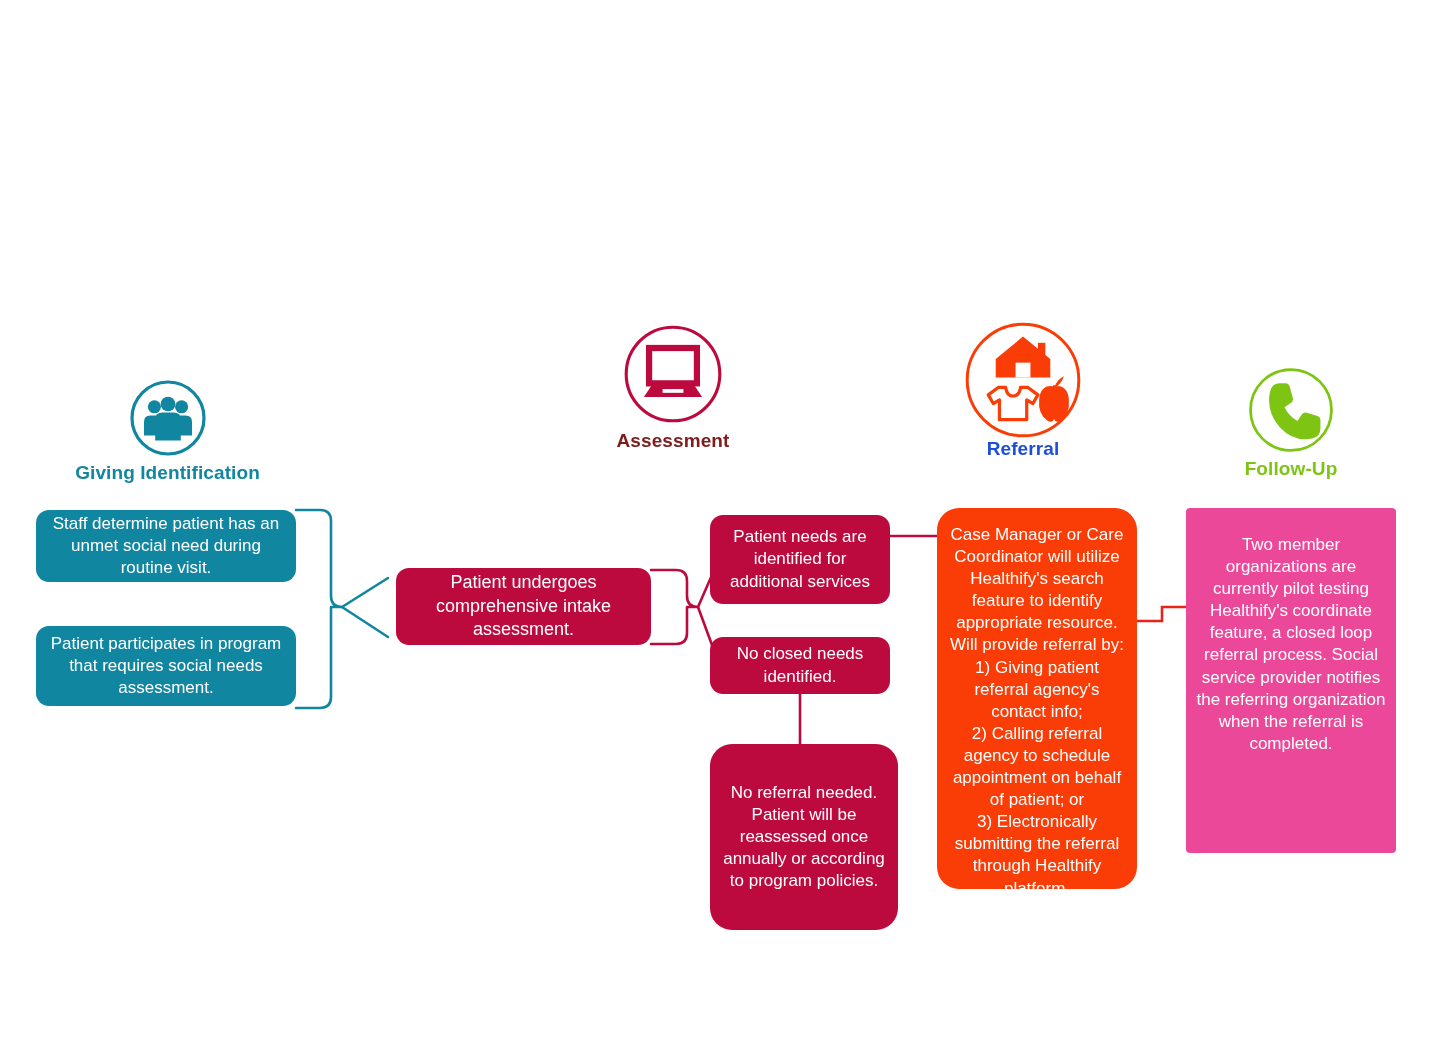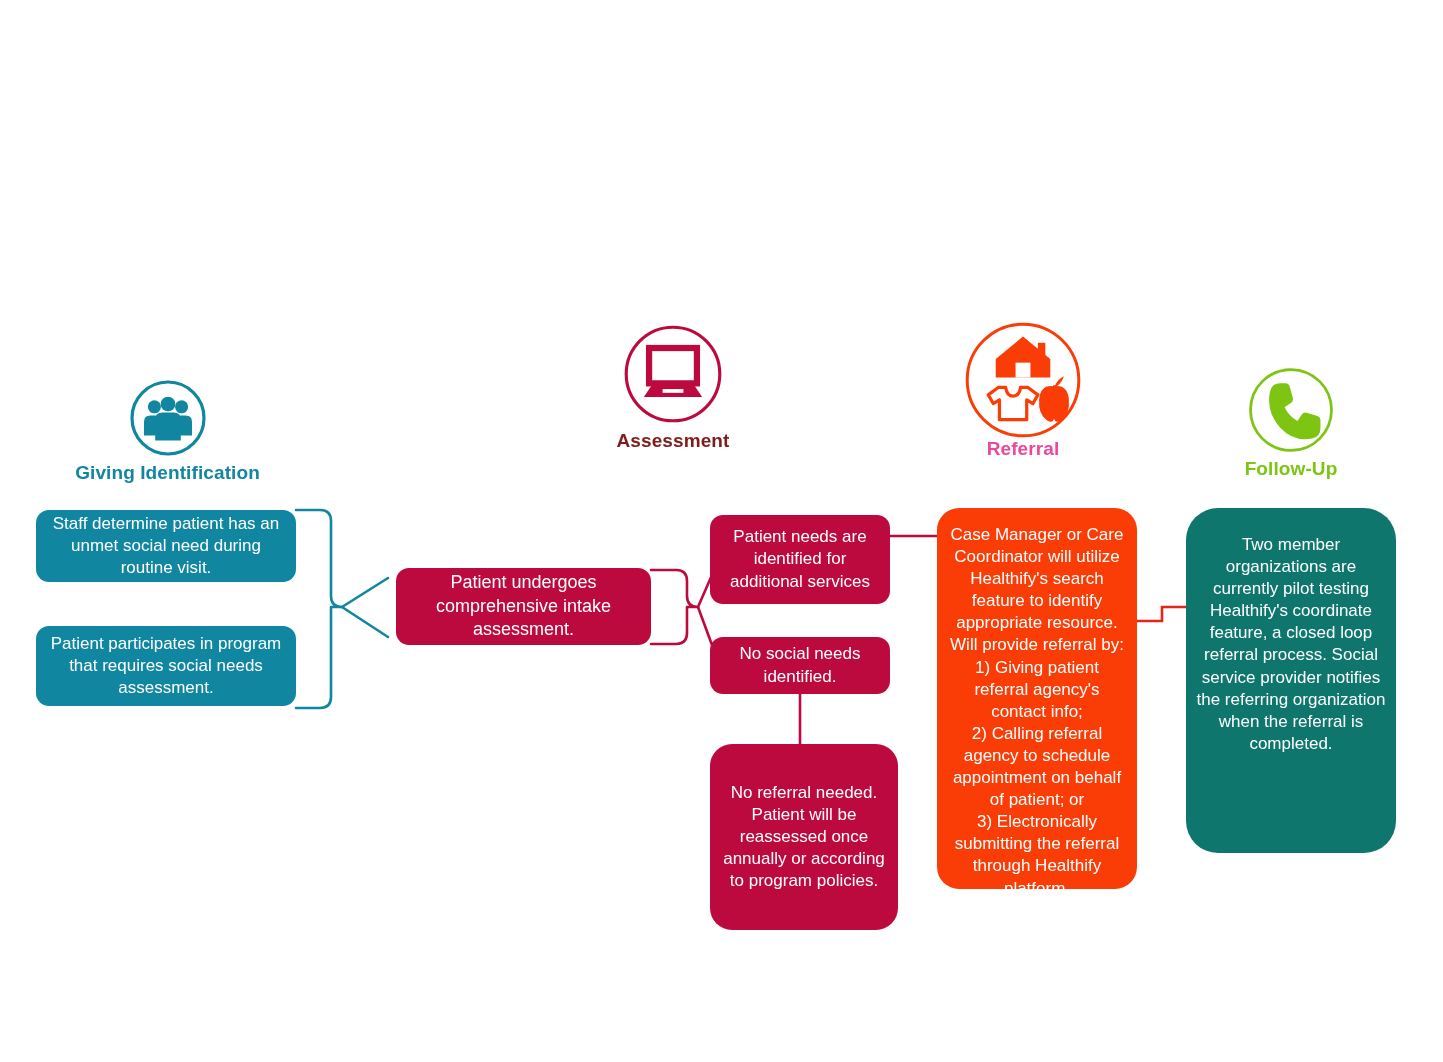--- a/index.html
+++ b/index.html
@@ -53,21 +53,21 @@
     padding:8px 10px;
   }
   .box-text{
     display:block;
     width:100%;
     white-space:pre-line;
   }
   .teal      { background:#1186a0; border-radius:13px; }
   .crimson   { background:#bd0a3e; border-radius:13px; }
   .orange    { background:#fa3c06; border-radius:22px; }
-  .green     { background:#0f766e; border-radius:32px; }
+  .green     { background:#ec4899; border-radius:4px; }
   .fs17{ font-size:17px; }
   .fs18{ font-size:18px; }
 </style>
 </head>
 <body>
 
 <div id="canvas">
 
   <svg id="connectors" viewBox="0 0 1443 1062">
 
@@ -123,41 +123,41 @@
 
   <div class="box crimson fs18" style="left:396px; top:568px; width:255px; height:77px;">
     <span class="box-text">Patient undergoes comprehensive intake assessment.</span>
   </div>
 
   <div class="box crimson fs17" style="left:710px; top:515px; width:180px; height:89px;">
     <span class="box-text">Patient needs are identified for additional services</span>
   </div>
 
   <div class="box crimson fs17" style="left:710px; top:637px; width:180px; height:57px;">
-    <span class="box-text">No social needs identified.</span>
+    <span class="box-text">No closed needs identified.</span>
   </div>
 
   <div class="box crimson fs17" style="left:710px; top:744px; width:188px; height:186px; border-radius:22px;">
     <span class="box-text">No referral needed. Patient will be reassessed once annually or according to program policies.</span>
   </div>
 
   <div class="stage" style="left:928px; top:318px; width:190px;">
     <svg class="stage-icon" width="124" height="124" viewBox="0 0 100 100">
       <circle cx="50" cy="50" r="45" fill="none" stroke="#fa3c06" stroke-width="2.4"></circle>
 
       <path d="M50 15 L72 33 L72 48 L28 48 L28 33 Z" fill="#fa3c06"></path>
       <rect x="62" y="20" width="6" height="11" fill="#fa3c06"></rect>
       <rect x="44" y="36" width="12" height="12" fill="#ffffff"></rect>
 
       <path d="M30 56 L22 62 L26 69 L31 66 L31 82 L53 82 L53 66 L58 69 L62 62 L54 56 L48 56 Q47 63 42 63 Q37 63 36 56 Z" fill="none" stroke="#fa3c06" stroke-width="2.6" stroke-linejoin="round"></path>
 
       <path d="M75 56 Q78 49 83 47 Q81 53 76 56 Z" fill="#fa3c06"></path>
       <path d="M74 55 Q64 54 63 66 Q62 78 70 83 Q74 85 75 81 Q76 85 80 83 Q88 78 87 66 Q86 54 76 55 Q75 53 74 55 Z" fill="#fa3c06"></path>
     </svg>
-    <div class="stage-title" style="color:#ec4899; margin-top:-4px;">Referral</div>
+    <div class="stage-title" style="color:#1d4ed8; margin-top:-4px;">Referral</div>
   </div>
 
   <div class="box orange fs17" style="left:937px; top:508px; width:200px; height:381px; align-items:flex-start; padding-top:16px;">
     <span class="box-text">Case Manager or Care Coordinator will utilize Healthify's search feature to identify appropriate resource. Will provide referral by:
 1) Giving patient referral agency's contact info;
 2) Calling referral agency to schedule appointment on behalf of patient; or
 3) Electronically submitting the referral through Healthify platform.</span>
   </div>
 
   <div class="stage" style="left:1196px; top:364px; width:190px;">

